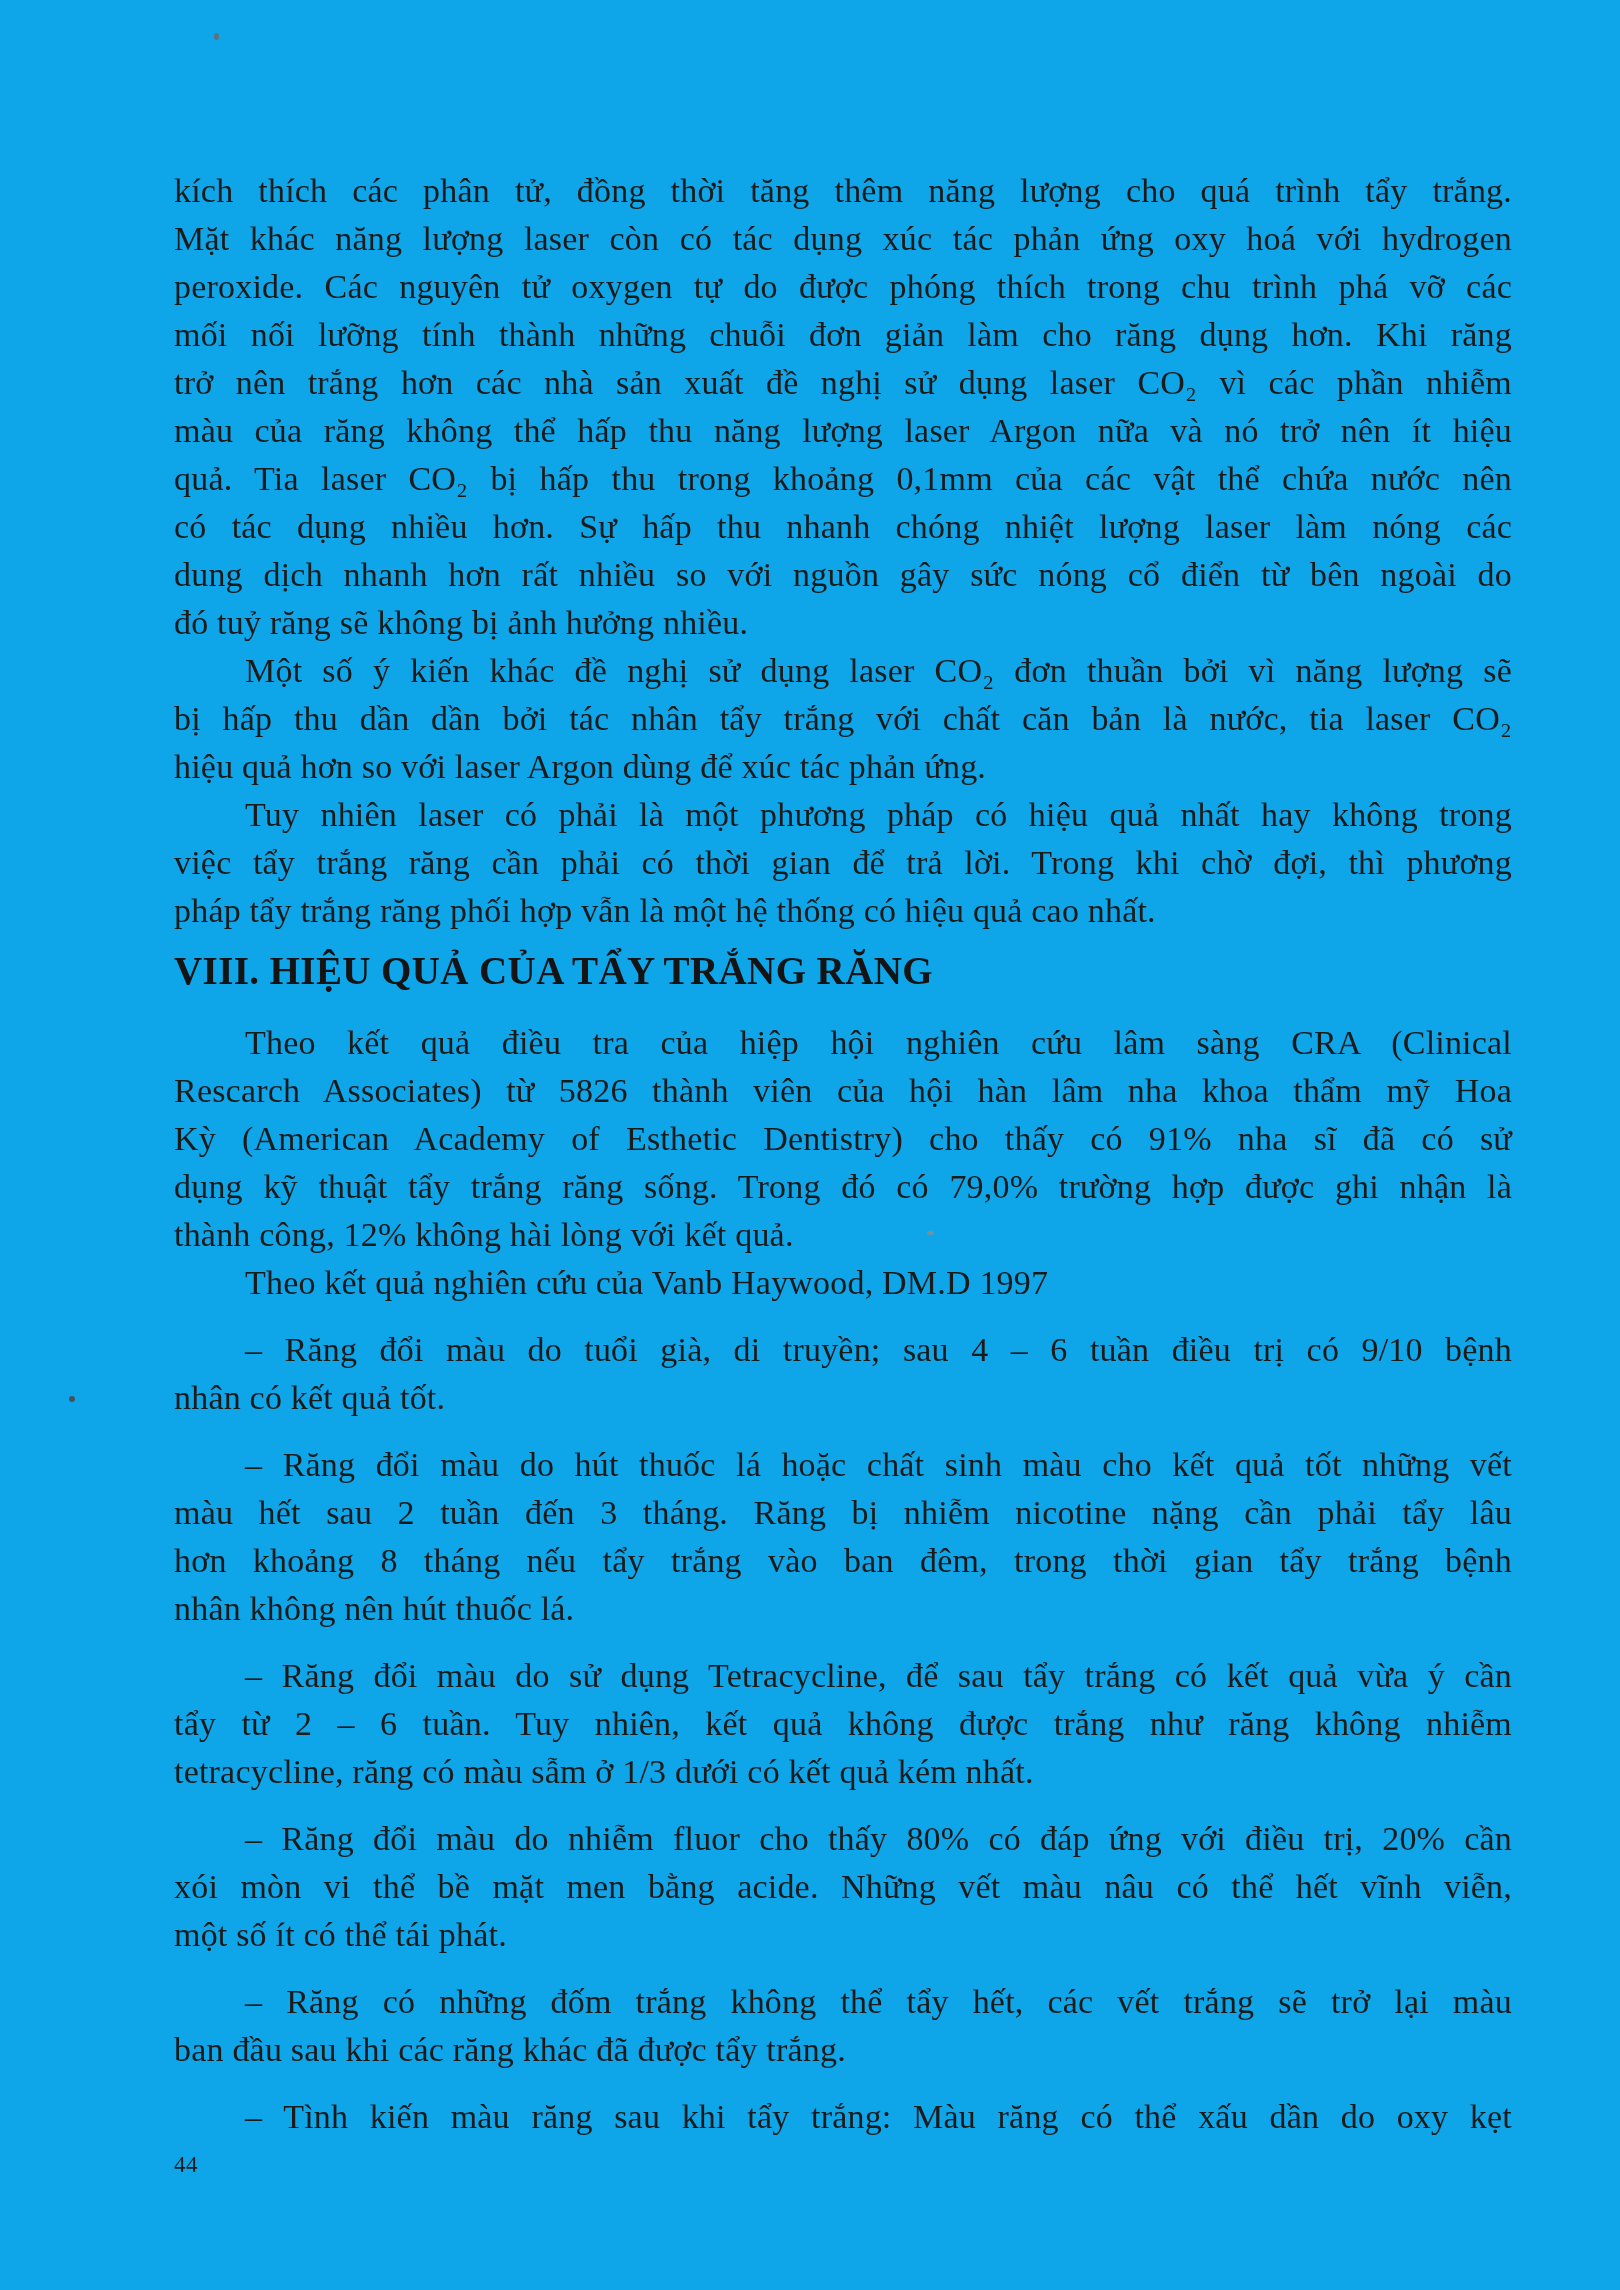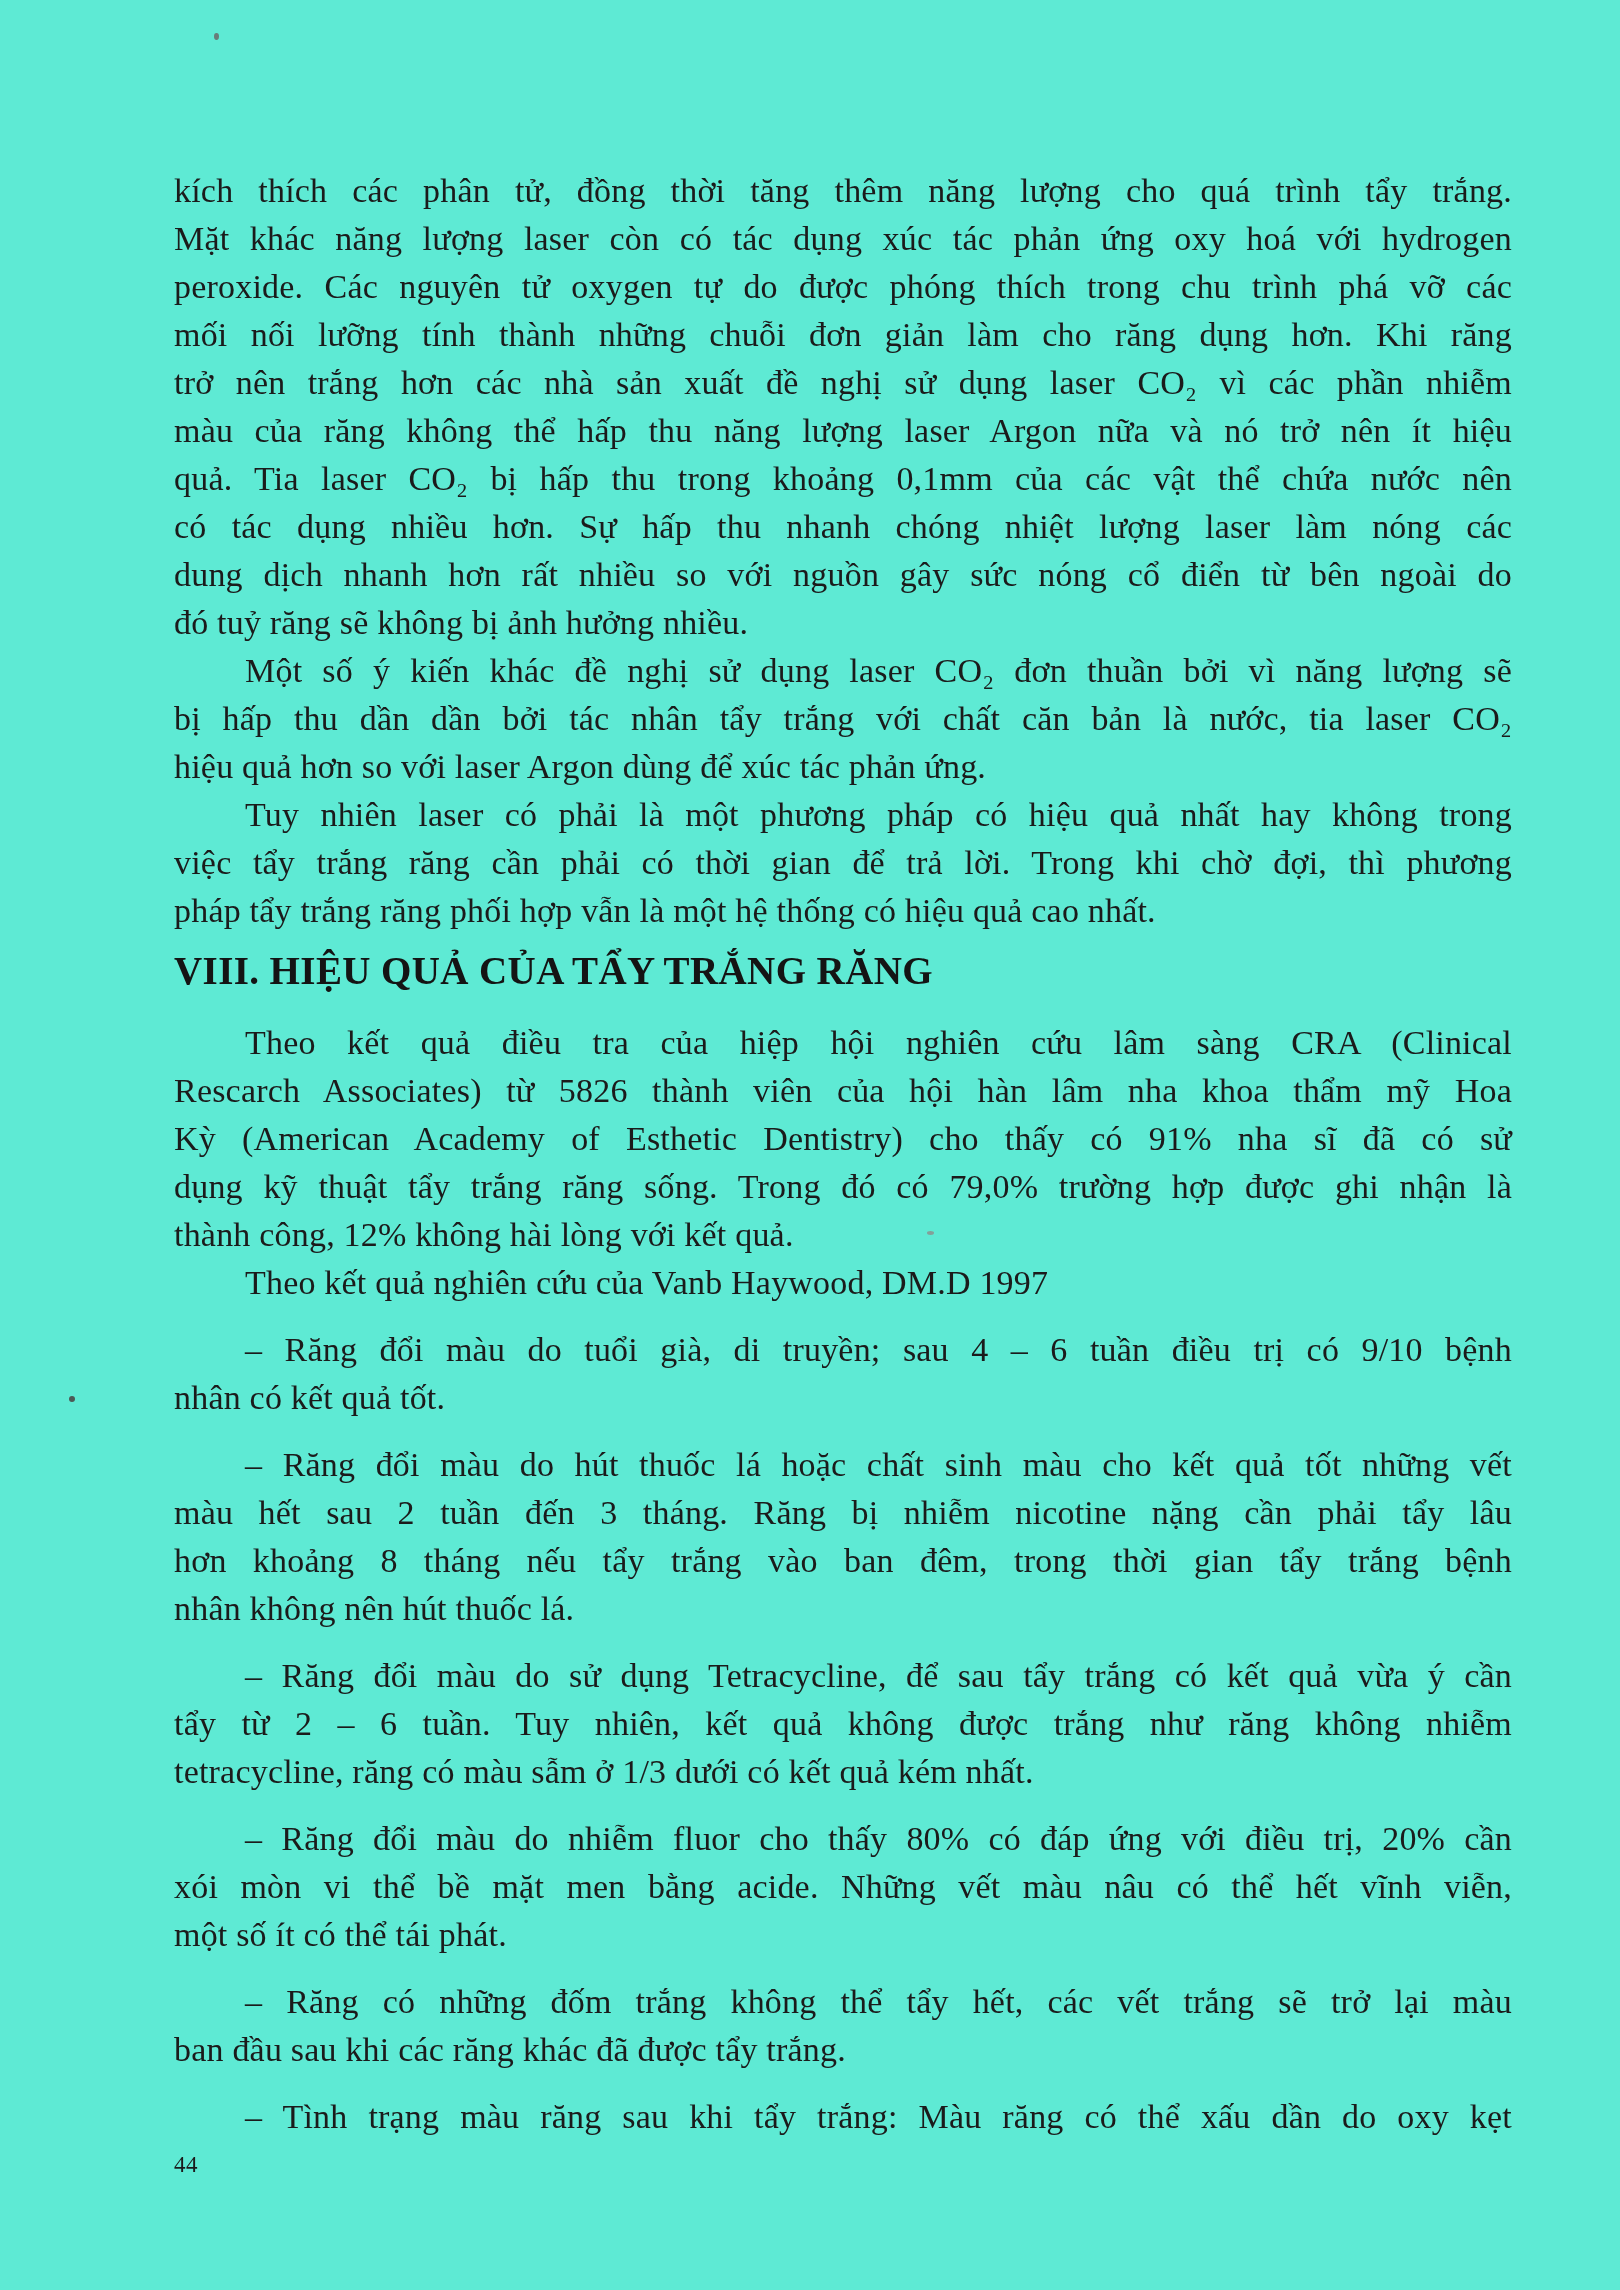--- a/index.html
+++ b/index.html
@@ -5,21 +5,21 @@
   html, body {
     margin: 0;
     padding: 0;
     background: #e8e8e6;
   }
   .page {
     position: relative;
     width: 1620px;
     height: 2291px;
     margin: 0 auto;
-    background: #5eead4;
+    background: #0ea5e9;
     overflow: hidden;
     font-family: "Liberation Serif", "DejaVu Serif", serif;
     color: #1b1b1b;
   }
   .text-block {
     position: absolute;
     left: 174px;
     top: 167px;
     width: 1338px;
   }
@@ -124,19 +124,19 @@
       <div class="para bullet">
         <div class="line indent">– Răng đổi màu do nhiễm fluor cho thấy 80% có đáp ứng với điều trị, 20% cần</div>
         <div class="line">xói mòn vi thể bề mặt men bằng acide. Những vết màu nâu có thể hết vĩnh viễn,</div>
         <div class="line last">một số ít có thể tái phát.</div>
       </div>
       <div class="para bullet">
         <div class="line indent">– Răng có những đốm trắng không thể tẩy hết, các vết trắng sẽ trở lại màu</div>
         <div class="line last">ban đầu sau khi các răng khác đã được tẩy trắng.</div>
       </div>
       <div class="para bullet">
-        <div class="line indent">– Tình trạng màu răng sau khi tẩy trắng: Màu răng có thể xấu dần do oxy kẹt</div>
+        <div class="line indent">– Tình kiến màu răng sau khi tẩy trắng: Màu răng có thể xấu dần do oxy kẹt</div>
       </div>
     </div>
 
   <div class="page-number">44</div>
 </div>
 
 
 </body></html>

